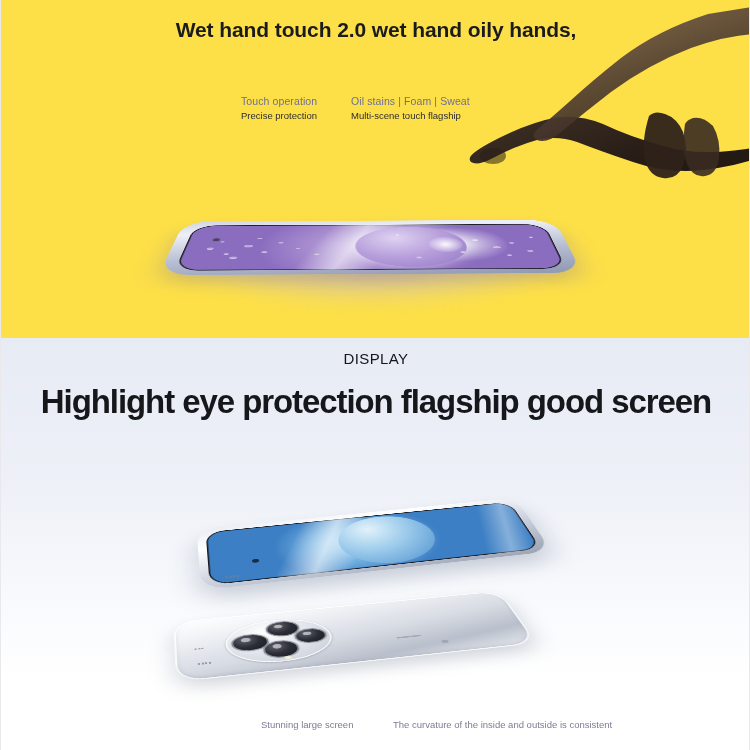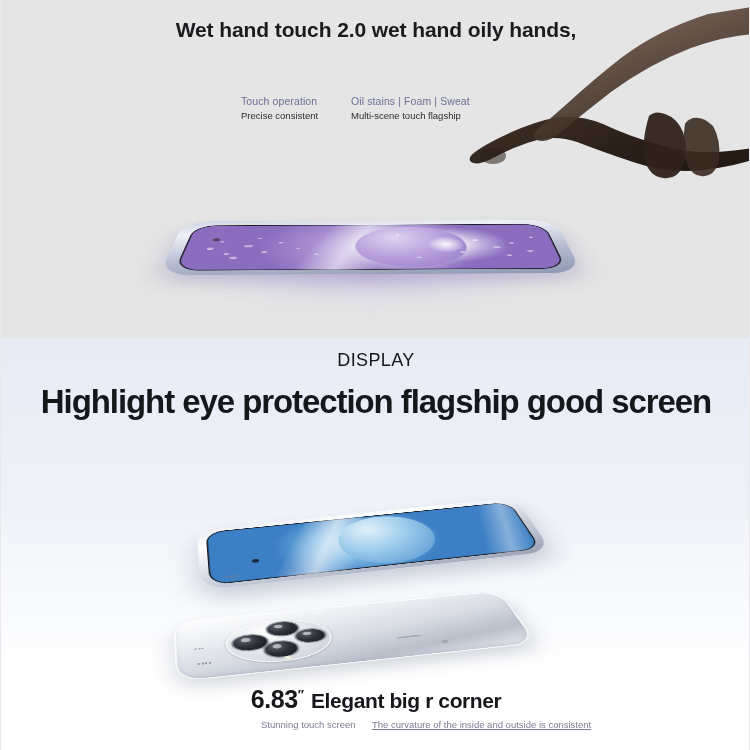--- a/index.html
+++ b/index.html
@@ -22,21 +22,21 @@
     border-right: 1px solid #e9e9ed;
     box-sizing: border-box;
     overflow: hidden;
   }
 
   
   .sec-wet {
     position: absolute;
     left: 0; top: 0;
     width: 750px; height: 338px;
-    background: #e5e5e5;
+    background: #fde047;
     overflow: hidden;
   }
   .wet-title {
     position: absolute;
     left: 0; top: 16px;
     width: 750px;
     text-align: center;
     font-size: 21px;
     font-weight: bold;
     color: #1b1b1f;
@@ -159,21 +159,21 @@
     left: 0; top: 338px;
     width: 750px; height: 412px;
     background: linear-gradient(180deg, #e7ebf4 0%, #edf0f7 34%, #f7f9fc 62%, #ffffff 82%, #ffffff 100%);
     overflow: hidden;
   }
   .disp-eyebrow {
     position: absolute;
     left: 0; top: 12px;
     width: 750px;
     text-align: center;
-    font-size: 18px;
+    font-size: 15px;
     color: #15161a;
     letter-spacing: 0.4px;
   }
   .disp-title {
     position: absolute;
     left: 0; top: 44px;
     width: 750px;
     text-align: center;
     font-size: 34px;
     font-weight: bold;
@@ -329,37 +329,37 @@
     width: 750px;
   }
   .cap {
     position: absolute;
     font-size: 9.5px;
     color: #7b7d93;
     white-space: nowrap;
     line-height: 14px;
   }
   .cap-left  { left: 260px; }
-  .cap-right { left: 371px; text-decoration: underline; }
+  .cap-right { left: 392px; }
 </style>
 </head>
 <body>
 
 <div class="page">
 
   <div class="sec-wet">
 
     <div class="wet-title">
       <span>Wet hand touch 2.0 wet hand oily hands,</span>
     </div>
 
     <div class="feat-row">
       <div class="feat-col">
         <div class="feat-head">Touch operation</div>
-        <div class="feat-sub">Precise consistent</div>
+        <div class="feat-sub">Precise protection</div>
       </div>
       <div class="feat-col">
         <div class="feat-head">Oil stains | Foam | Sweat</div>
         <div class="feat-sub">Multi-scene touch flagship</div>
       </div>
     </div>
 
     <div class="p1-wrap">
       <div class="p1-glow"></div>
       <div class="p1-body">
@@ -473,24 +473,21 @@
         <div class="speaker" style="left:7%;top:83%;">
           <s></s>
             <s></s>
             <s></s>
             <s></s>
         </div>
       </div>
 
     </div>
 
-    <div class="bottom-line">
-      <span class="bl-size"><span>6.83</span><sup>″</sup></span><span class="bl-text">Elegant big r corner</span>
-    </div>
 
     <div class="cap-row">
-      <div class="cap cap-left">Stunning touch screen</div>
+      <div class="cap cap-left">Stunning large screen</div>
       <div class="cap cap-right">The curvature of the inside and outside is consistent</div>
     </div>
 
   </div>
 
 </div>
 
 </body></html>

